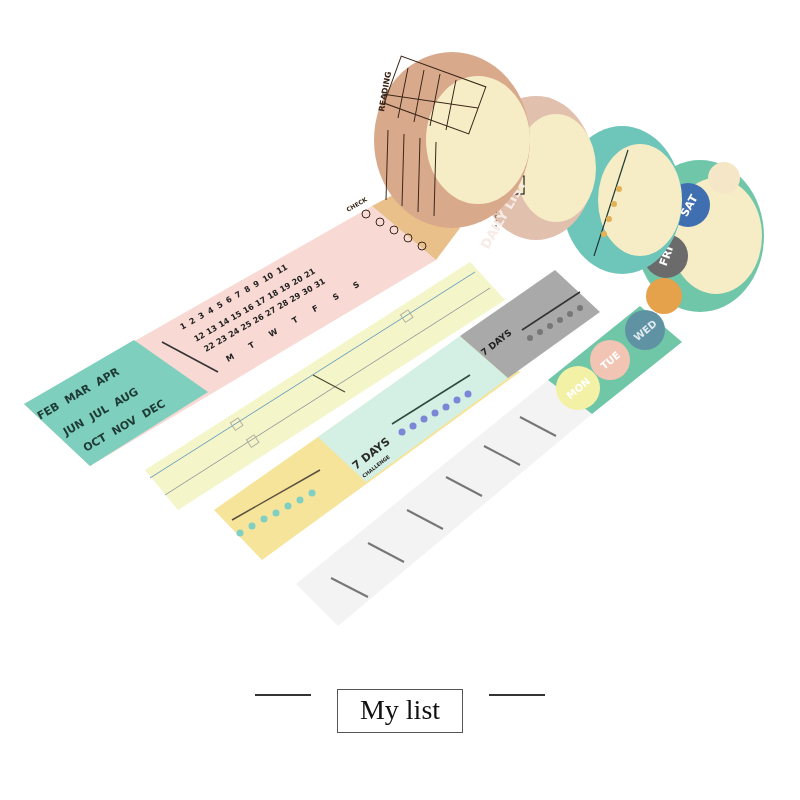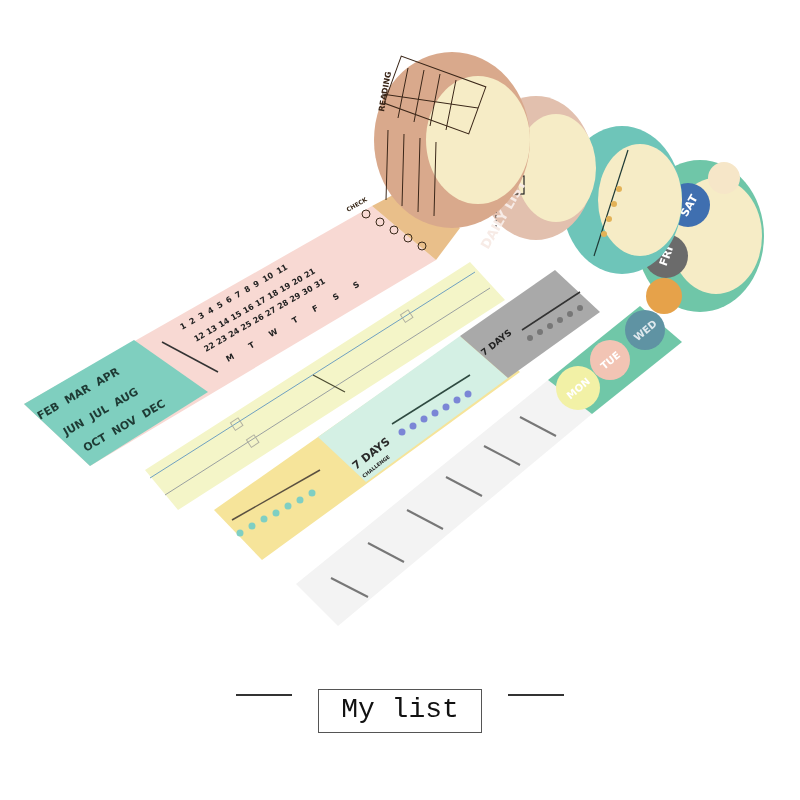--- a/index.html
+++ b/index.html
@@ -6,21 +6,21 @@
     html, body { width: 800px; height: 800px; background: #ffffff; overflow: hidden; }
     body { position: relative; font-family: "Liberation Sans", sans-serif; }
     .scene { position: absolute; left: 0; top: 0; width: 800px; height: 650px; }
     .caption-row {
       position: absolute; left: 0; top: 672px; width: 800px; height: 46px;
       display: flex; align-items: center; justify-content: center; gap: 26px;
     }
     .dash { width: 56px; height: 2px; background: #333333; }
     .caption-box {
       border: 1px solid #555555; padding: 4px 22px 6px 22px;
-      font-family: Liberation Mono, monospace; font-size: 28px; color: #111111;
+      font-family: Liberation Serif, serif; font-size: 28px; color: #111111;
       background: #ffffff; line-height: 32px; margin-top: 32px;
     }
     svg text { font-family: "DejaVu Sans", sans-serif; font-weight: bold; }
   </style>
 </head>
 <body>
 
 <div class="scene">
   <svg width="800" height="650" viewBox="0 0 800 650" xmlns="http://www.w3.org/2000/svg">
 

